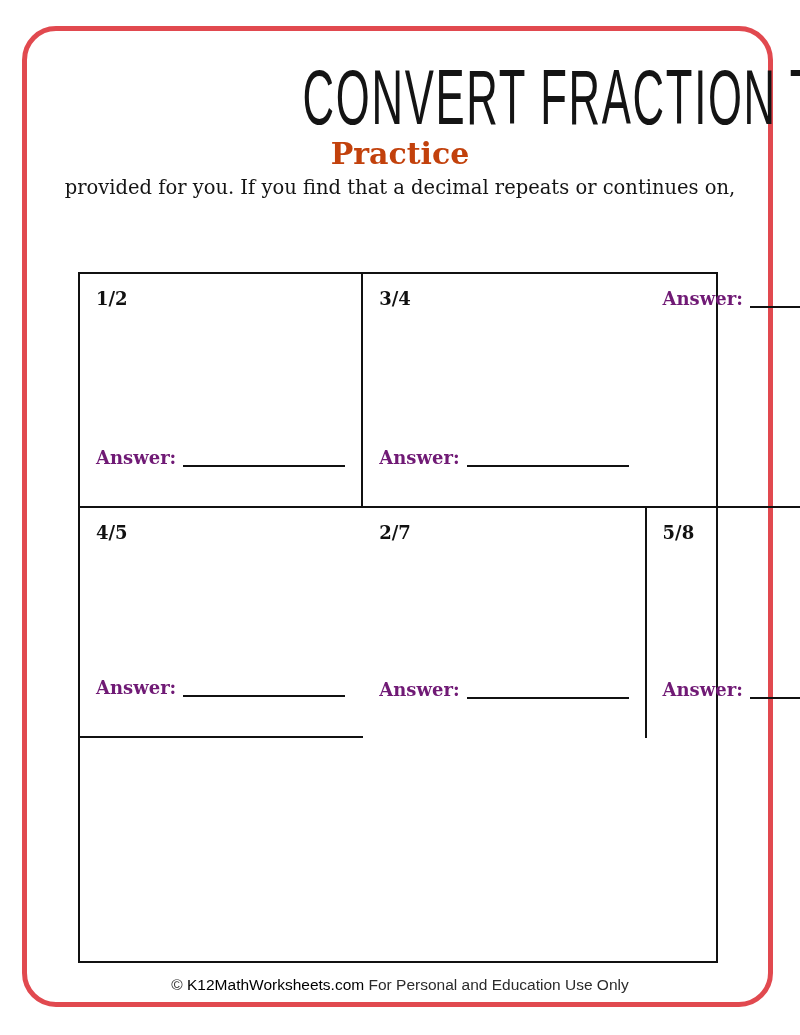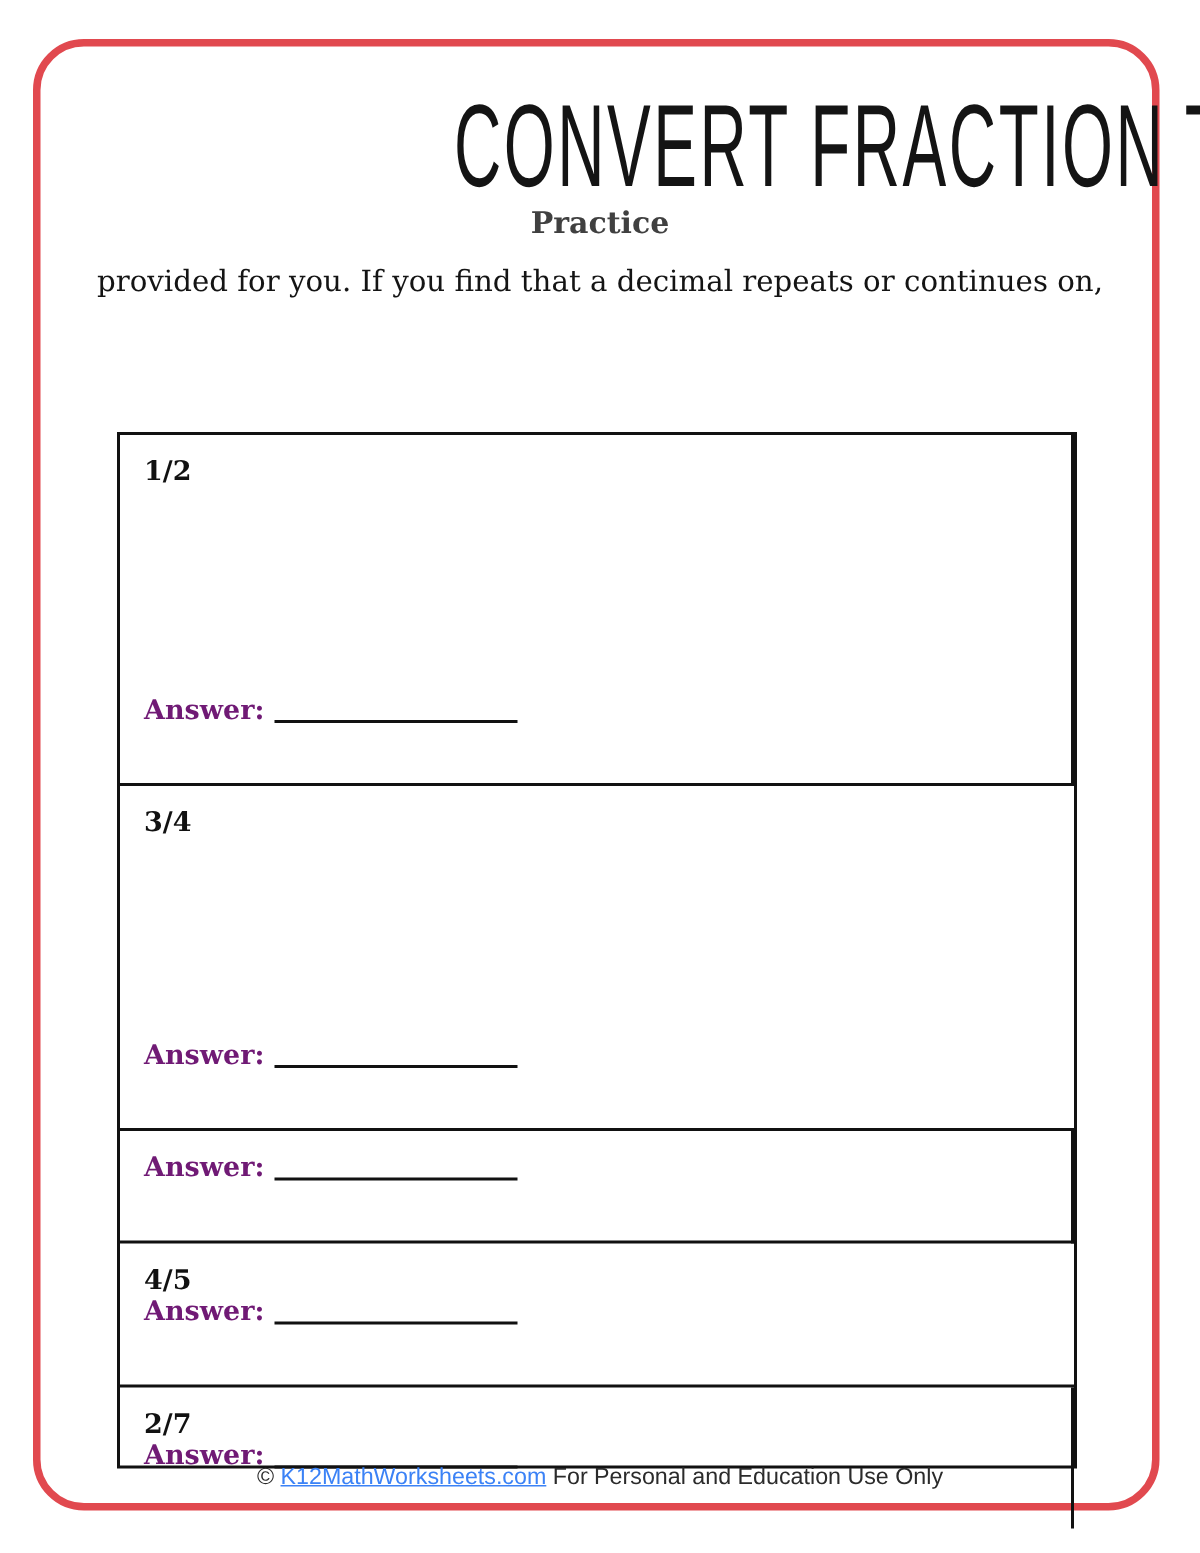--- a/index.html
+++ b/index.html
@@ -50,23 +50,23 @@
     color: #141414;
   }
 
   .subtitle {
     position: absolute;
     top: 136px;
     left: 0;
     width: 800px;
     text-align: center;
     font-family: "DejaVu Serif", serif;
-    font-size: 20px;
+    font-size: 30px;
     font-weight: 600;
-    color: #404040;
+    color: #c2410c;
   }
 
   .instructions {
     position: absolute;
     top: 174px;
     left: 0;
     width: 800px;
     text-align: center;
     font-family: "DejaVu Serif", serif;
     font-size: 19.5px;
@@ -77,23 +77,22 @@
   
   .grid {
     position: absolute;
     left: 78px;
     top: 272px;
     width: 640px;
     height: 691px;
     border: 2.5px solid #111111;
     box-sizing: border-box;
     display: grid;
-    grid-template-columns: 1fr;
+    grid-template-columns: 1fr 1fr 1fr;
     grid-template-rows: 234px 230px 1fr;
-    margin-top: 16px;
   }
   .cell {
     position: relative;
     box-sizing: border-box;
     padding: 14px 16px 38px 16px;
     display: flex;
     flex-direction: column;
     justify-content: space-between;
   }
   .cell.col-left  { border-right: 2px solid #111111; }
@@ -126,22 +125,21 @@
     position: absolute;
     top: 976px;
     left: 0;
     width: 800px;
     text-align: center;
     font-family: "Liberation Sans", sans-serif;
     font-size: 15.5px;
     color: #2b2b2b;
   }
   .footer a {
-    color: #3b82f6;
-    text-decoration: underline;
+    color: #000000;
     cursor: pointer;
   }
 </style>
 </head>
 <body>
 
 <div class="page-border"></div>
 
 <div class="title-wrap">
   <span class="title-inner">CONVERT FRACTION TO DECIMAL</span>

